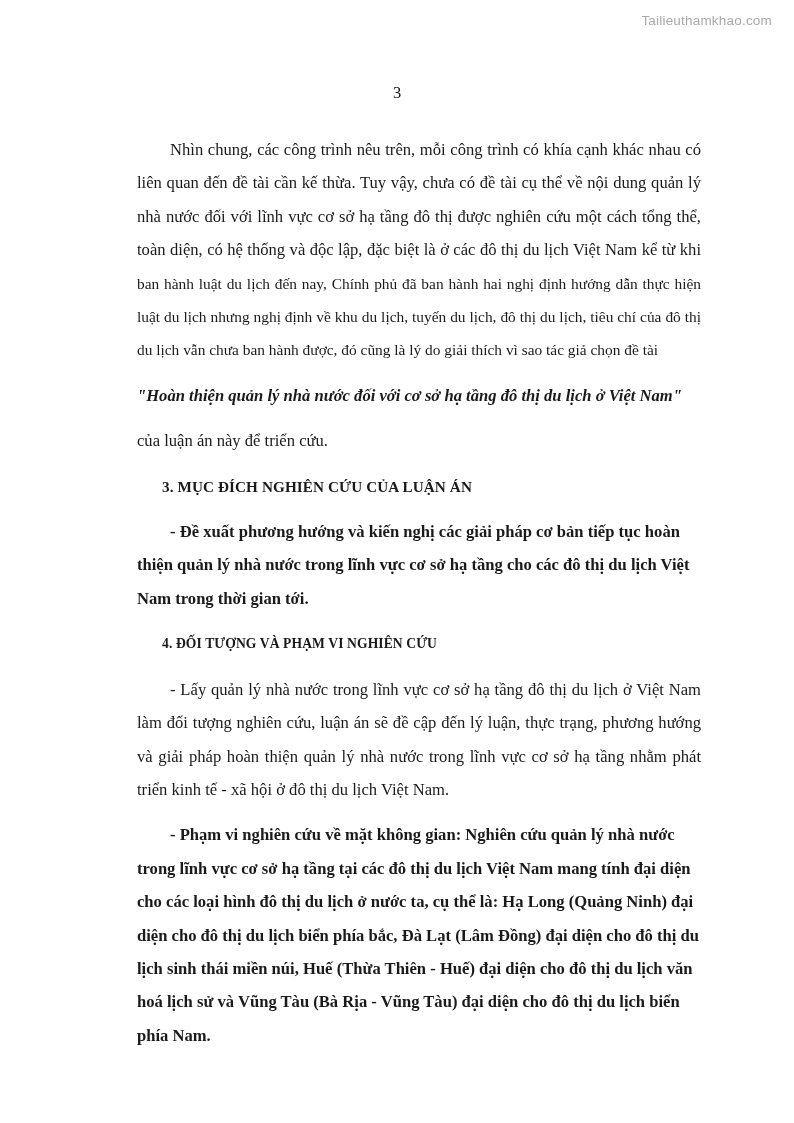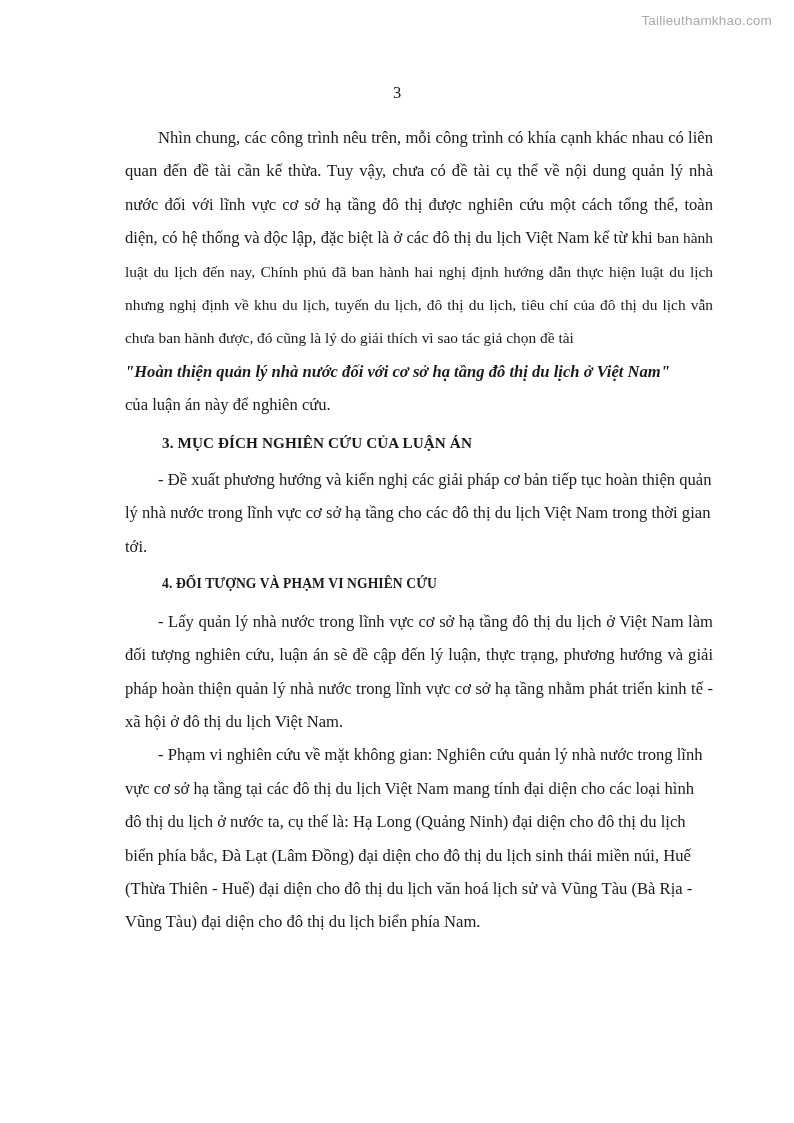--- a/index.html
+++ b/index.html
@@ -50,31 +50,32 @@
 
   
   .content {
     position: absolute;
     left: 125px;
     top: 121px;
     width: 588px;
   }
 
   p.para {
-    margin: 0;
+    margin: 12px;
     text-align: justify;
     text-justify: inter-word;
     font-size: 16.6px;
     line-height: 33.4px;
     text-indent: 33px;
     hyphens: none;
   }
 
   p.para.last-left {
     text-align: left;
+    font-weight: bold;
   }
 
   
   .smaller {
     font-size: 15.4px;
   }
 
   .title-quote {
     display: block;
     font-weight: bold;
@@ -106,21 +107,21 @@
   <div class="folio">3</div>
 
   <div class="content">
 
     <p class="para"><span>Nhìn chung, các công trình nêu trên, mỗi công trình có khía cạnh khác nhau có liên quan đến đề tài cần kế thừa. Tuy vậy, chưa có đề tài cụ thể về nội dung quản lý nhà nước đối với lĩnh vực cơ sở hạ tầng đô thị  được nghiên cứu một cách tổng thể, toàn diện, có hệ thống và độc lập, đặc biệt là ở các đô thị du lịch Việt Nam kể từ khi </span><span class="smaller">ban hành luật du lịch đến nay, Chính phủ đã ban hành hai nghị định hướng dẫn thực hiện luật du lịch nhưng nghị định về khu du lịch, tuyến du lịch, đô thị du lịch, tiêu chí của đô thị du lịch vẫn chưa ban hành được, đó cũng là lý do giải thích vì sao tác giả chọn đề tài </span></p>
 
     <p class="para">
         <span class="title-quote">"Hoàn thiện quản lý nhà nước đối với cơ sở hạ tầng đô thị du lịch ở Việt Nam"</span>
       </p>
 
-    <p class="para" style="text-indent:0">của luận án này để nghiên cứu.</p>
+    <p class="para" style="text-indent:0">của luận án này để triển cứu.</p>
 
     <h2 class="heading">3. MỤC ĐÍCH NGHIÊN CỨU CỦA LUẬN ÁN</h2>
 
 
 
     <p class="para last-left">- Đề xuất phương hướng và kiến nghị các giải pháp cơ bản tiếp tục hoàn thiện quản lý nhà nước trong lĩnh vực cơ sở hạ tầng cho các đô thị du lịch Việt Nam trong thời gian tới.</p>
 
     <h2 class="heading small">4. ĐỐI TƯỢNG VÀ PHẠM VI NGHIÊN CỨU</h2>
 
     <p class="para">- Lấy quản lý nhà nước trong lĩnh vực cơ sở hạ tầng đô thị du lịch ở Việt Nam làm đối tượng nghiên cứu, luận án sẽ đề cập đến lý luận, thực trạng, phương hướng và giải pháp hoàn thiện quản lý nhà nước trong lĩnh vực cơ sở hạ tầng nhằm phát triển kinh tế - xã hội ở đô thị du lịch Việt Nam.</p>

